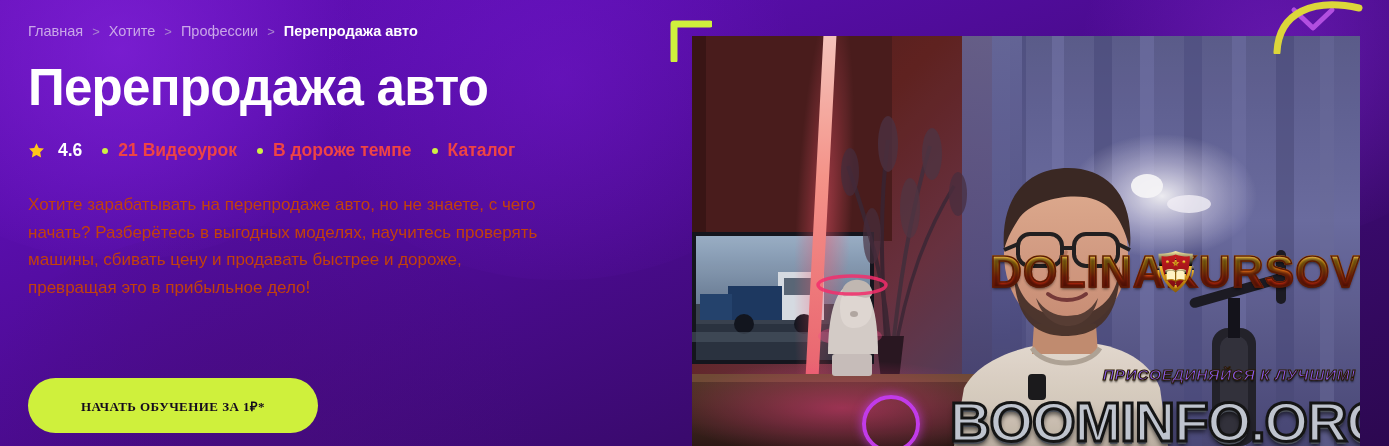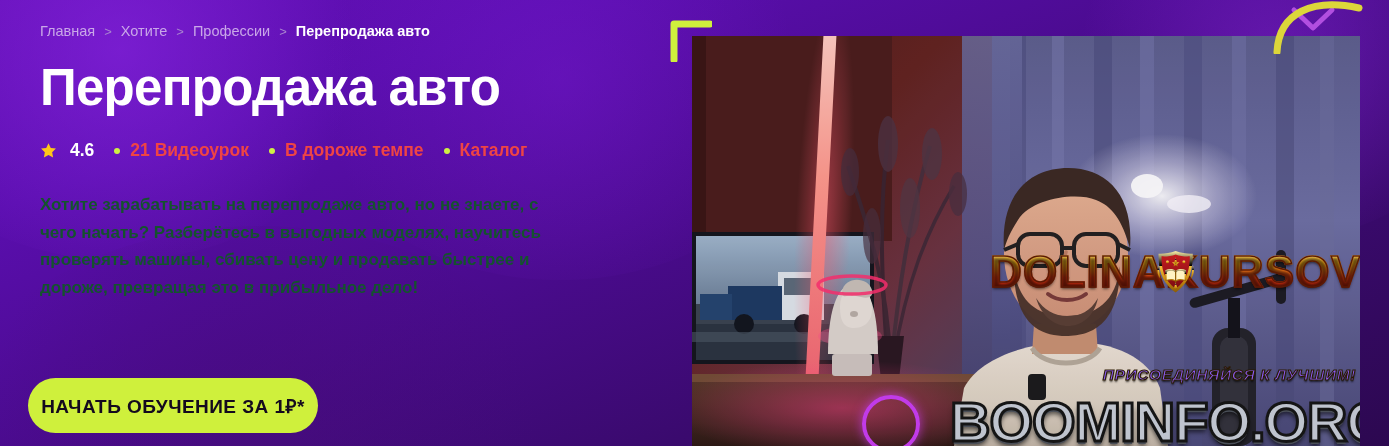--- a/index.html
+++ b/index.html
@@ -15,49 +15,49 @@
   .glow-a{left:-140px;top:-160px;width:520px;height:420px;
     background:radial-gradient(circle,rgba(140,40,230,.55) 0%,rgba(140,40,230,0) 70%);}
   .glow-b{left:300px;top:-120px;width:520px;height:400px;
     background:radial-gradient(circle,rgba(120,25,210,.42) 0%,rgba(120,25,210,0) 72%);}
   .glow-c{left:-60px;bottom:-220px;width:640px;height:440px;
     background:radial-gradient(circle,rgba(70,12,120,.55) 0%,rgba(70,12,120,0) 72%);}
   .glow-d{right:-100px;top:-120px;width:420px;height:360px;
     background:radial-gradient(circle,rgba(150,45,235,.38) 0%,rgba(150,45,235,0) 72%);}
 
   
-  .left-col{position:absolute;left:0;top:0;width:680px;height:446px;padding:16px 0 0 40px;z-index:5;}
+  .left-col{position:absolute;left:0;top:0;width:680px;height:446px;padding:16px 0 0 28px;z-index:5;}
 
   .breadcrumb{display:flex;align-items:center;gap:9px;font-size:14.5px;margin-top:7px;white-space:nowrap;}
   .crumb{color:#C9A7E8;}
   .crumb.current{color:#FFFFFF;font-weight:700;}
   .crumb-sep{color:#A984D0;font-size:13px;}
 
   .title{
     font-size:51px;line-height:1.04;font-weight:700;color:#FFFFFF;
     letter-spacing:-0.7px;margin-top:22px;
   }
 
   .meta-row{display:flex;align-items:center;margin-top:26px;font-size:17.5px;font-weight:700;white-space:nowrap;}
   .rating{display:flex;align-items:center;gap:13px;color:#FFFFFF;}
   .star{width:17px;height:17px;display:block;}
   .meta-item{color:#ef4444;display:flex;align-items:center;}
   .dot{display:inline-block;width:6px;height:6px;border-radius:50%;background:#CFF044;margin:0 10px 0 20px;}
 
   .desc{
     margin-top:30px;width:520px;
-    font-size:17px;line-height:1.62;color:#14532d;font-weight:700;
+    font-size:17px;line-height:1.62;color:#c2410c;font-weight:400;
   }
 
   .cta{
     position:absolute;left:28px;top:378px;
     width:290px;height:55px;border:none;border-radius:28px;
     background:#CFF03C;color:#140A1E;
-    font-family:Liberation Sans, sans-serif;
-    font-size:19px;font-weight:700;letter-spacing:.45px;
+    font-family:Liberation Serif, serif;
+    font-size:13px;font-weight:700;letter-spacing:.45px;
     cursor:pointer;display:flex;align-items:center;justify-content:center;
   }
 
   
   .corner-bracket{position:absolute;left:670px;top:18px;width:42px;height:44px;z-index:4;}
   .arc-deco{position:absolute;right:26px;top:-4px;width:90px;height:58px;z-index:6;}
   .circle-deco{position:absolute;left:862px;top:395px;width:58px;height:58px;
     border:4px solid #C13BE8;border-radius:50%;z-index:7;
     box-shadow:0 0 11px rgba(200,60,235,.75);}
   .chevron-deco{position:absolute;left:1290px;top:6px;width:46px;height:26px;z-index:4;}

